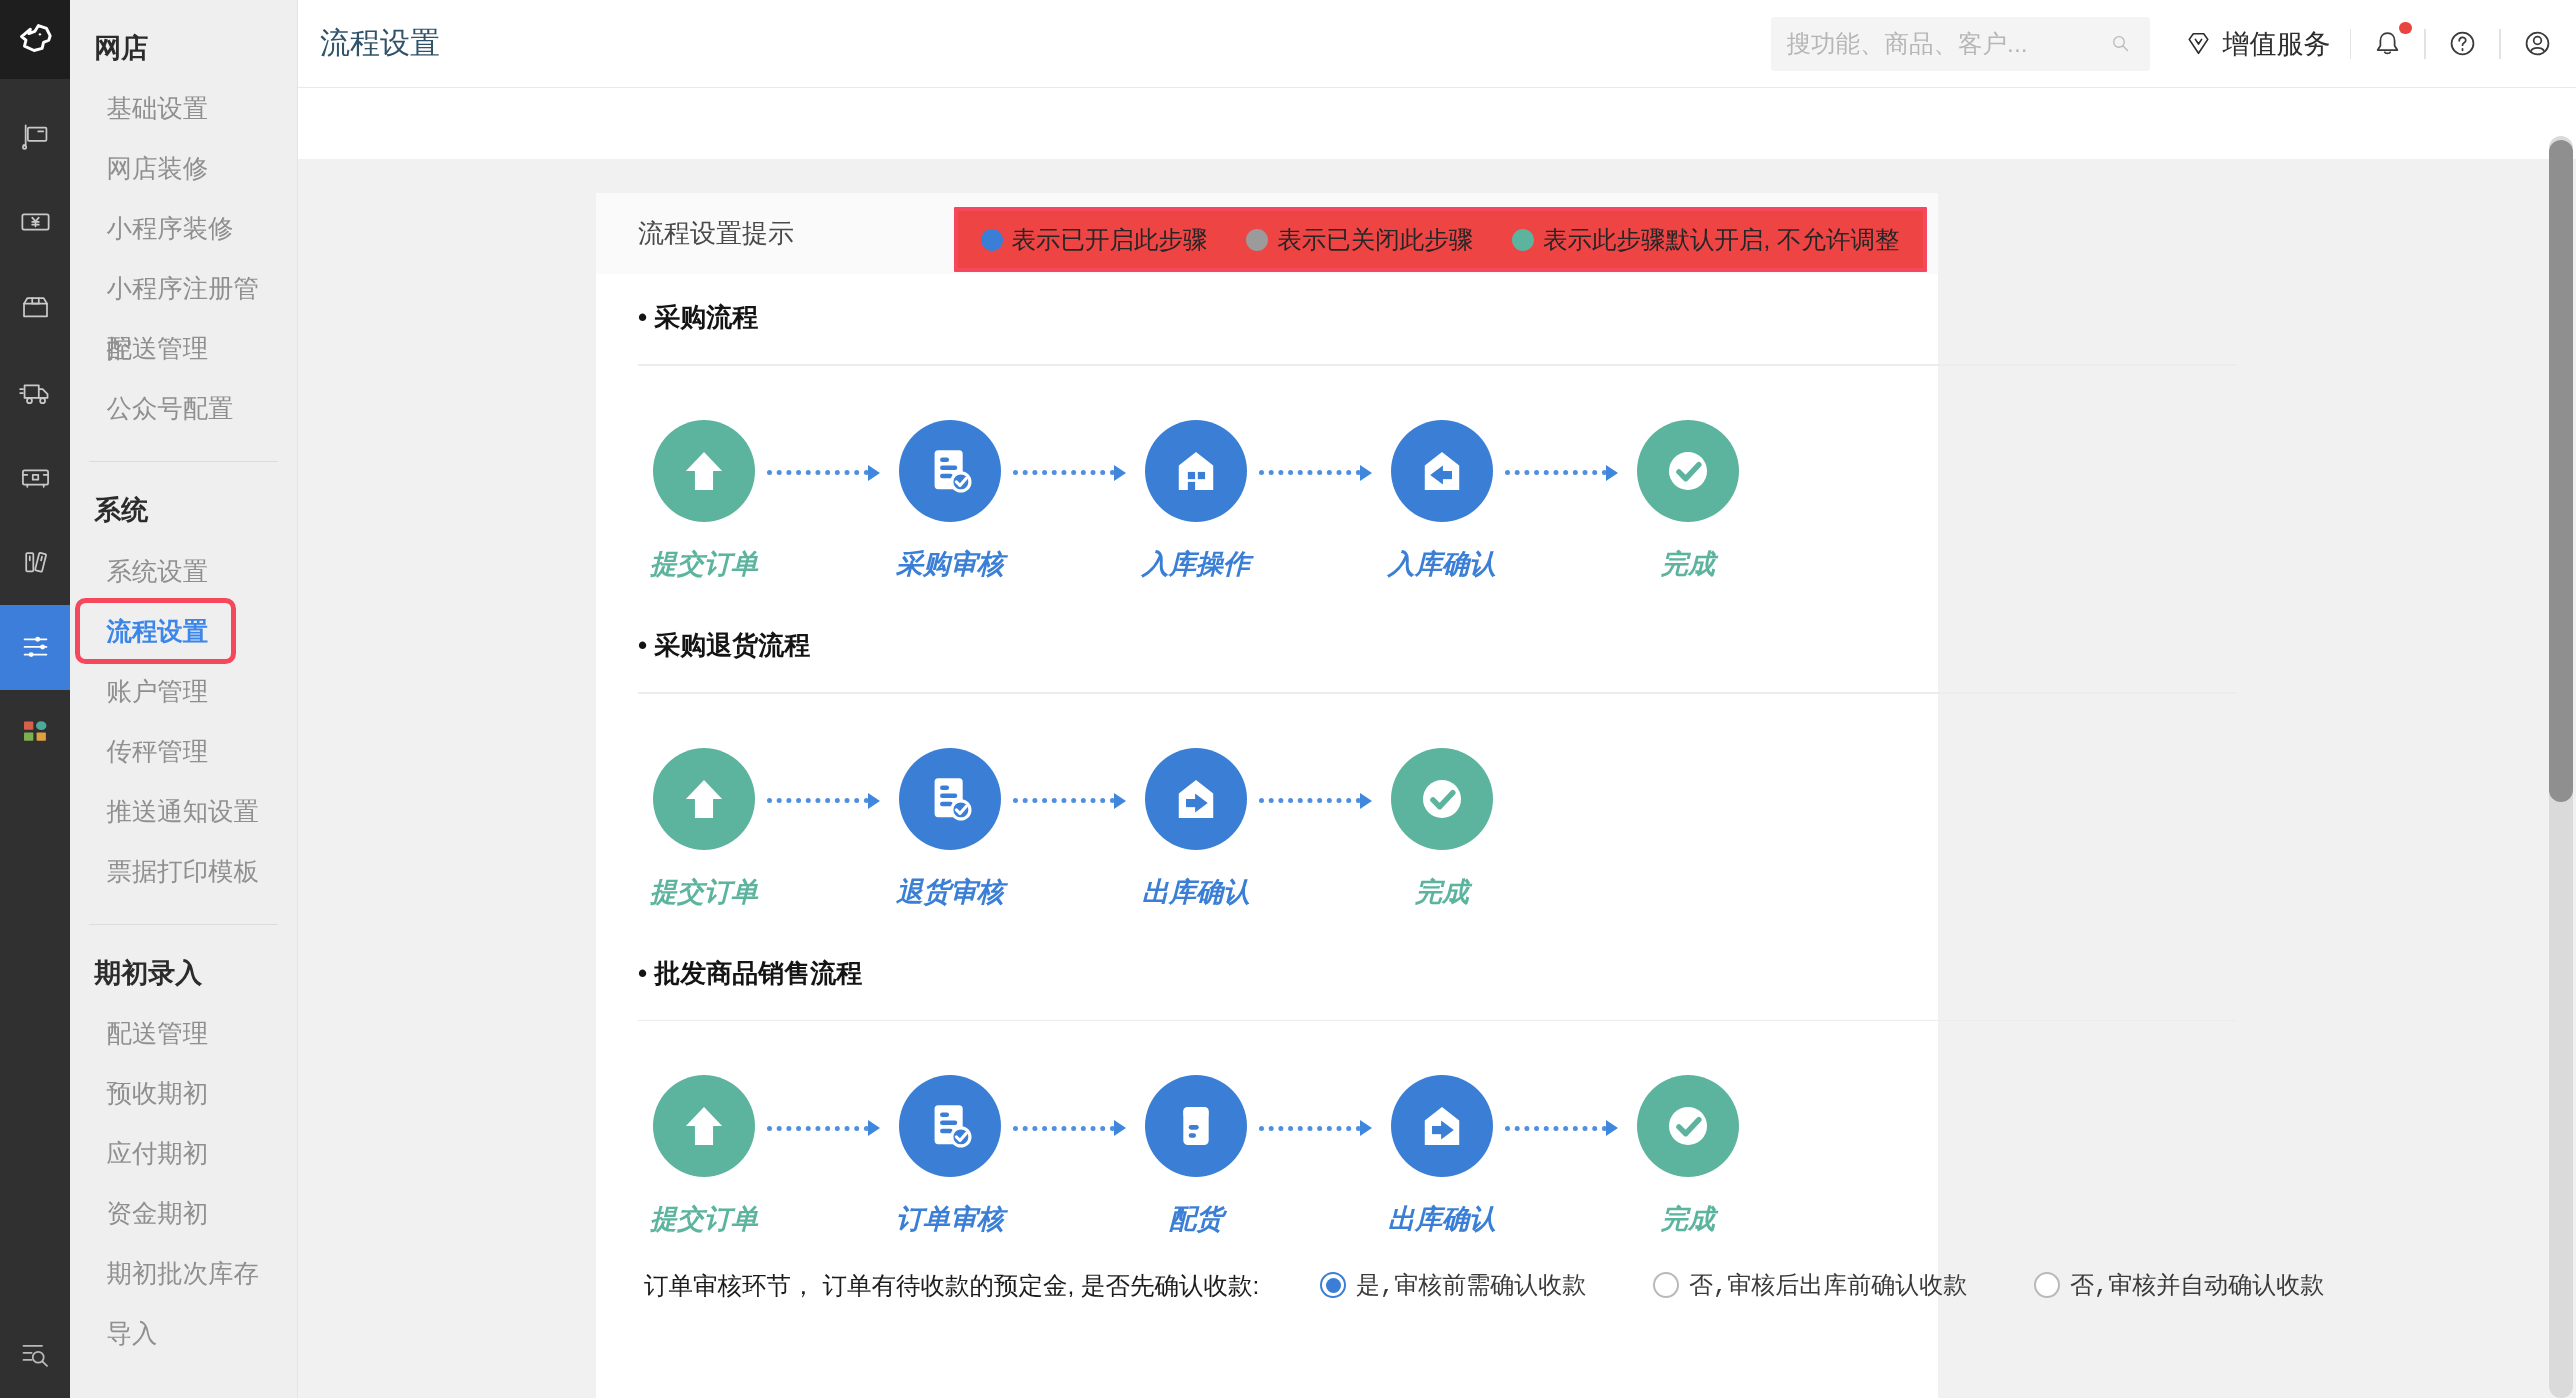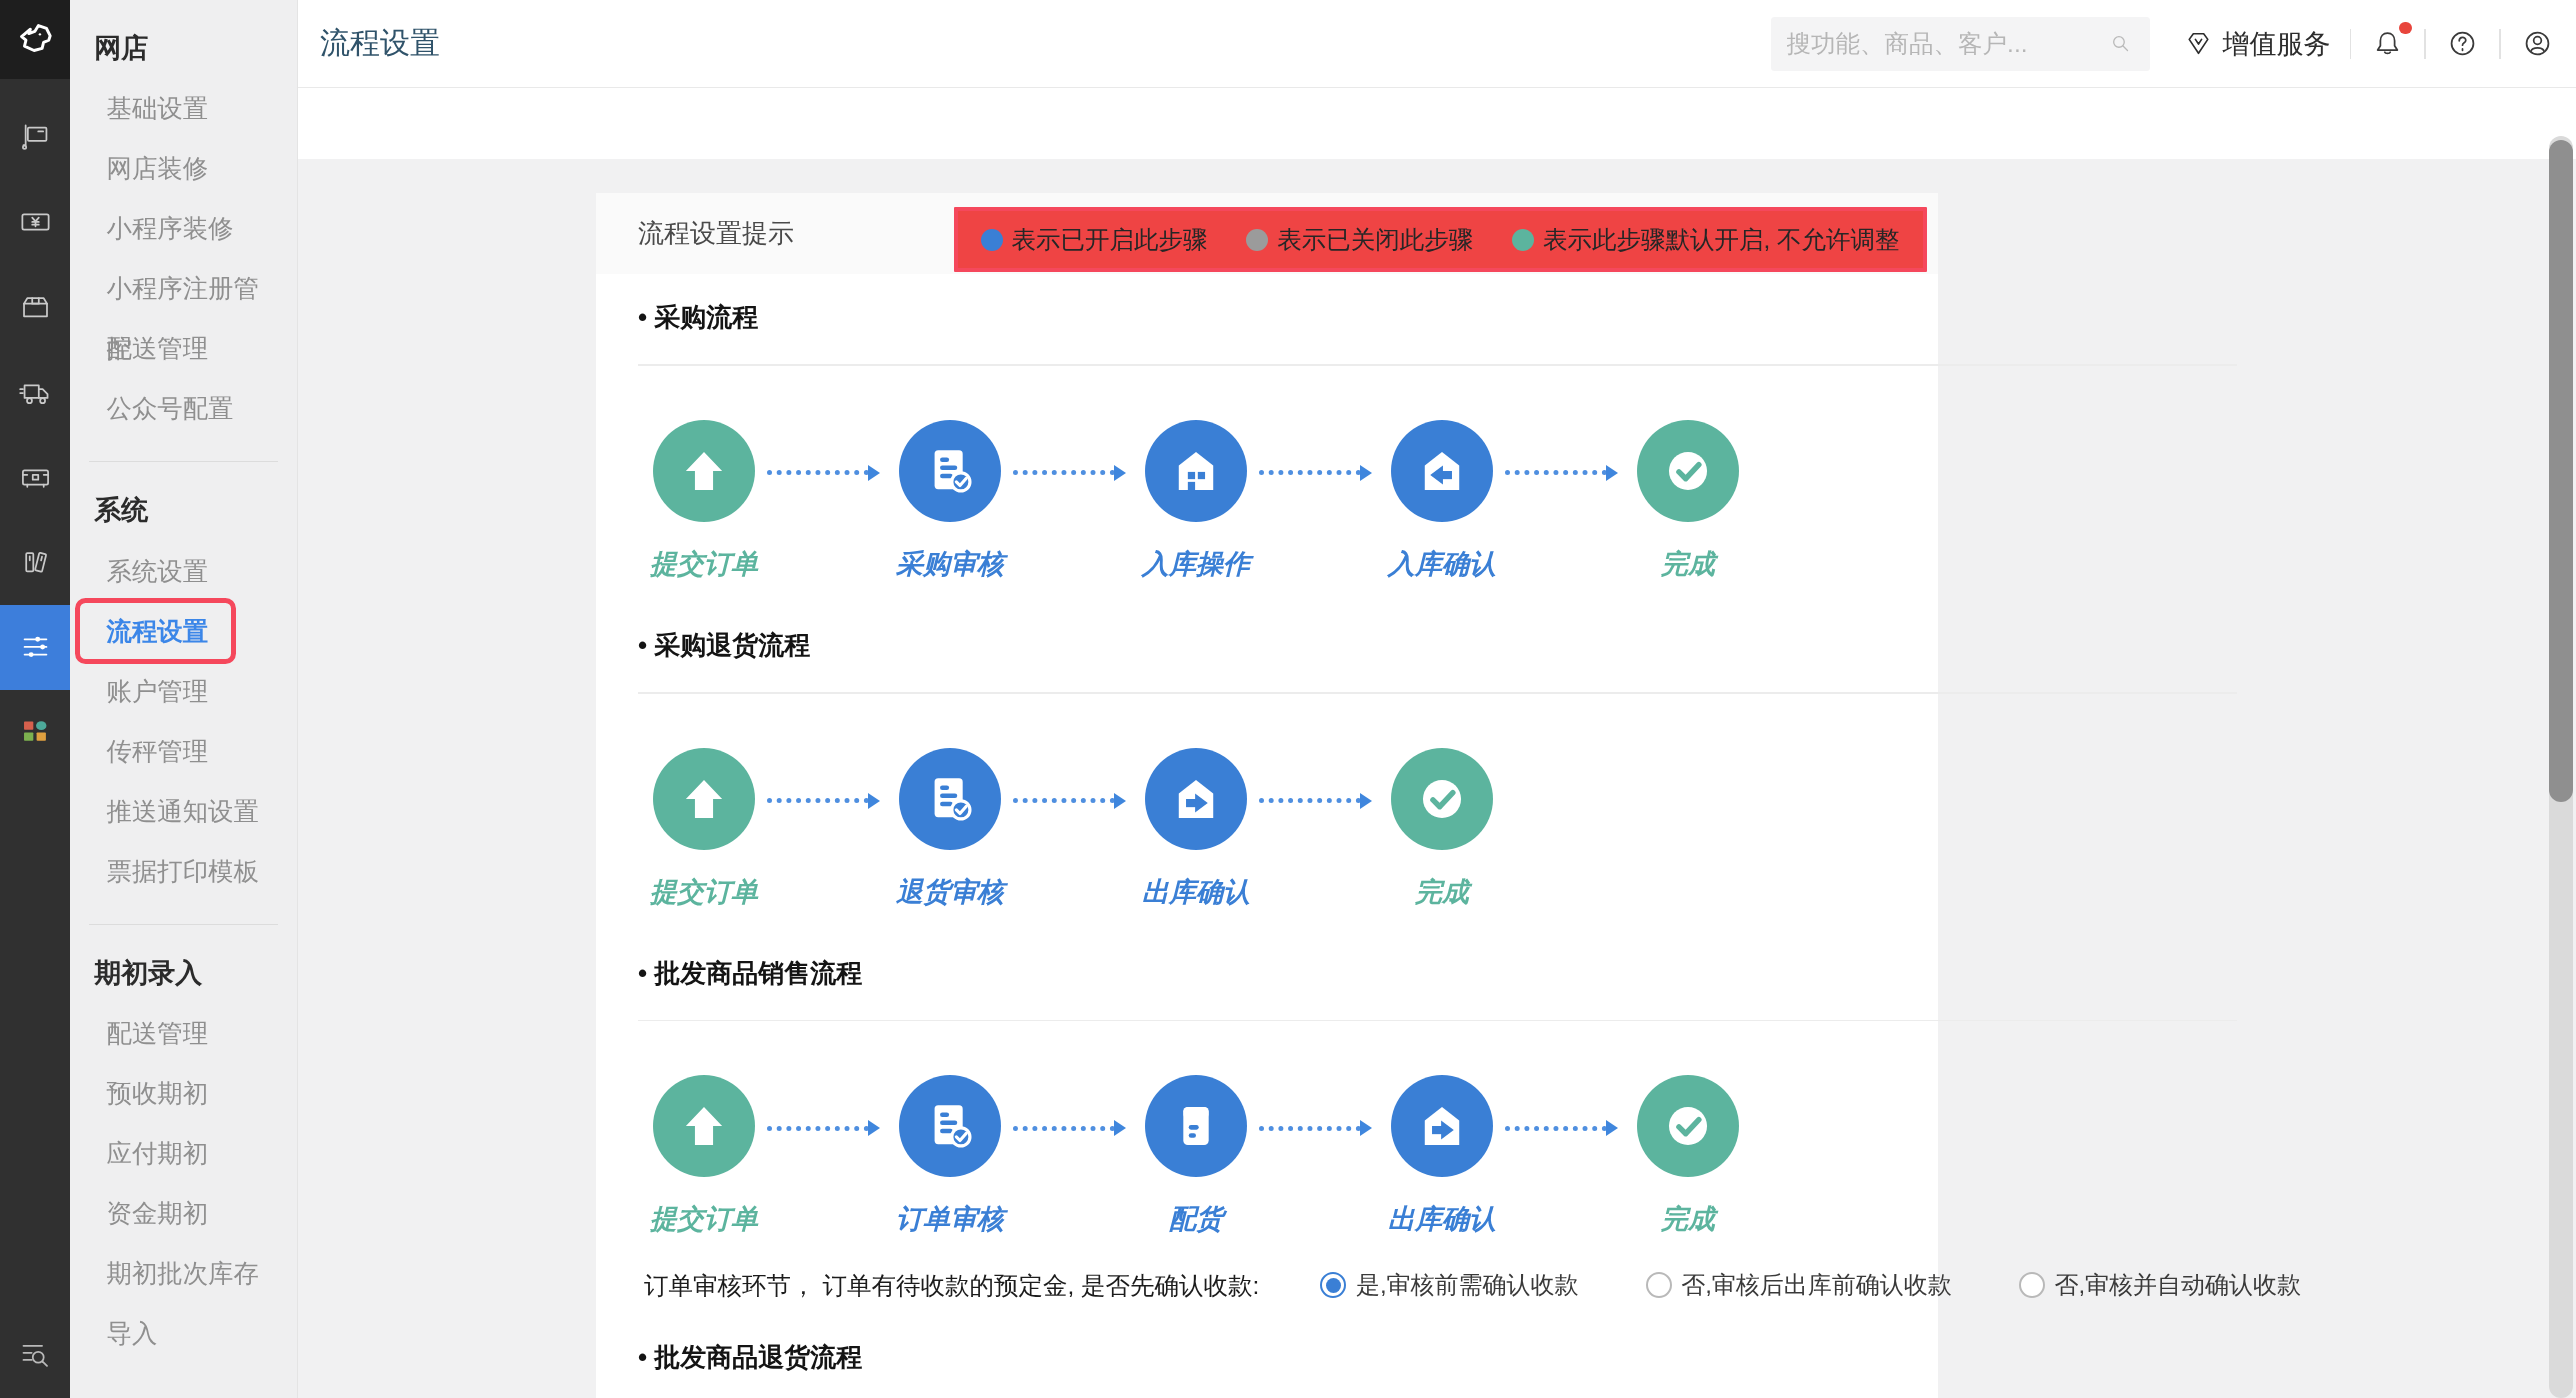--- a/index.html
+++ b/index.html
@@ -80,21 +80,21 @@
   .slabel { position:absolute; top:126px; left:50%; transform:translateX(-50%); white-space:nowrap; font-size:27px; font-weight:700; }
   .step.blue .slabel { color:#3a7fd5; } .step.teal .slabel { color:#5cb49e; }
   .arrow { position:absolute; top:45px; left:-132px; width:121px; display:flex; align-items:center; }
   .step:first-child .arrow { display:none; }
   .dots { flex:1; border-top:5.3px dotted #4f8fe0; }
   .head { width:0; height:0; border:8px solid transparent; border-left:12.3px solid #3f86dd; margin-left:-0.9px; }
 
   .question { display:flex; align-items:center; margin:17.5px 0 0 6.1px; height:39px; }
   .q-label { font-size:24.5px; color:#1c1c1c; white-space:nowrap; }
   .q-options { display:flex; align-items:center; margin-left:61px; gap:67px; }
-  .q-opt { display:flex; align-items:center; gap:9.6px; cursor:pointer; }
+  .q-opt { display:flex; align-items:center; gap:9.6px; cursor:pointer;font-family:Liberation Mono, monospace; }
   .radio { width:26px; height:26px; border-radius:50%; background:#fff; position:relative; flex:none; }
   .radio.on  { border:2.6px solid #3a7fd5; }
   .radio.on::after { content:""; position:absolute; inset:3.5px; border-radius:50%; background:#3a7fd5; }
   .radio.off { border:2.6px solid #b9b9b9; }
   .q-text { font-size:24px; color:#3a3a3a; white-space:nowrap; }
 
   
   .sb-track { position:absolute; right:2.6px; top:136px; bottom:0; width:24.5px; background:#dadada; border-radius:12.3px; z-index:7; }
   .sb-thumb { position:absolute; right:2.6px; top:140px; width:24.5px; height:662px; background:#8f8f8f; border-radius:12.3px; z-index:8; }
 </style>
@@ -579,24 +579,20 @@
                     <span class="radio off"></span>
                     <span class="q-text">否,审核后出库前确认收款</span>
                   </label>
                 <label class="q-opt">
                     <span class="radio off"></span>
                     <span class="q-text">否,审核并自动确认收款</span>
                   </label>
               </div>
             </div>
           </section>
-          <section>
-            <h3 class="sec-title">批发商品退货流程</h3>
-
-          </section>
         </div>
     </div>
 
     <div class="sb-track"></div>
     <div class="sb-thumb"></div>
   </div>
 </div>
 
 
 </body></html>

